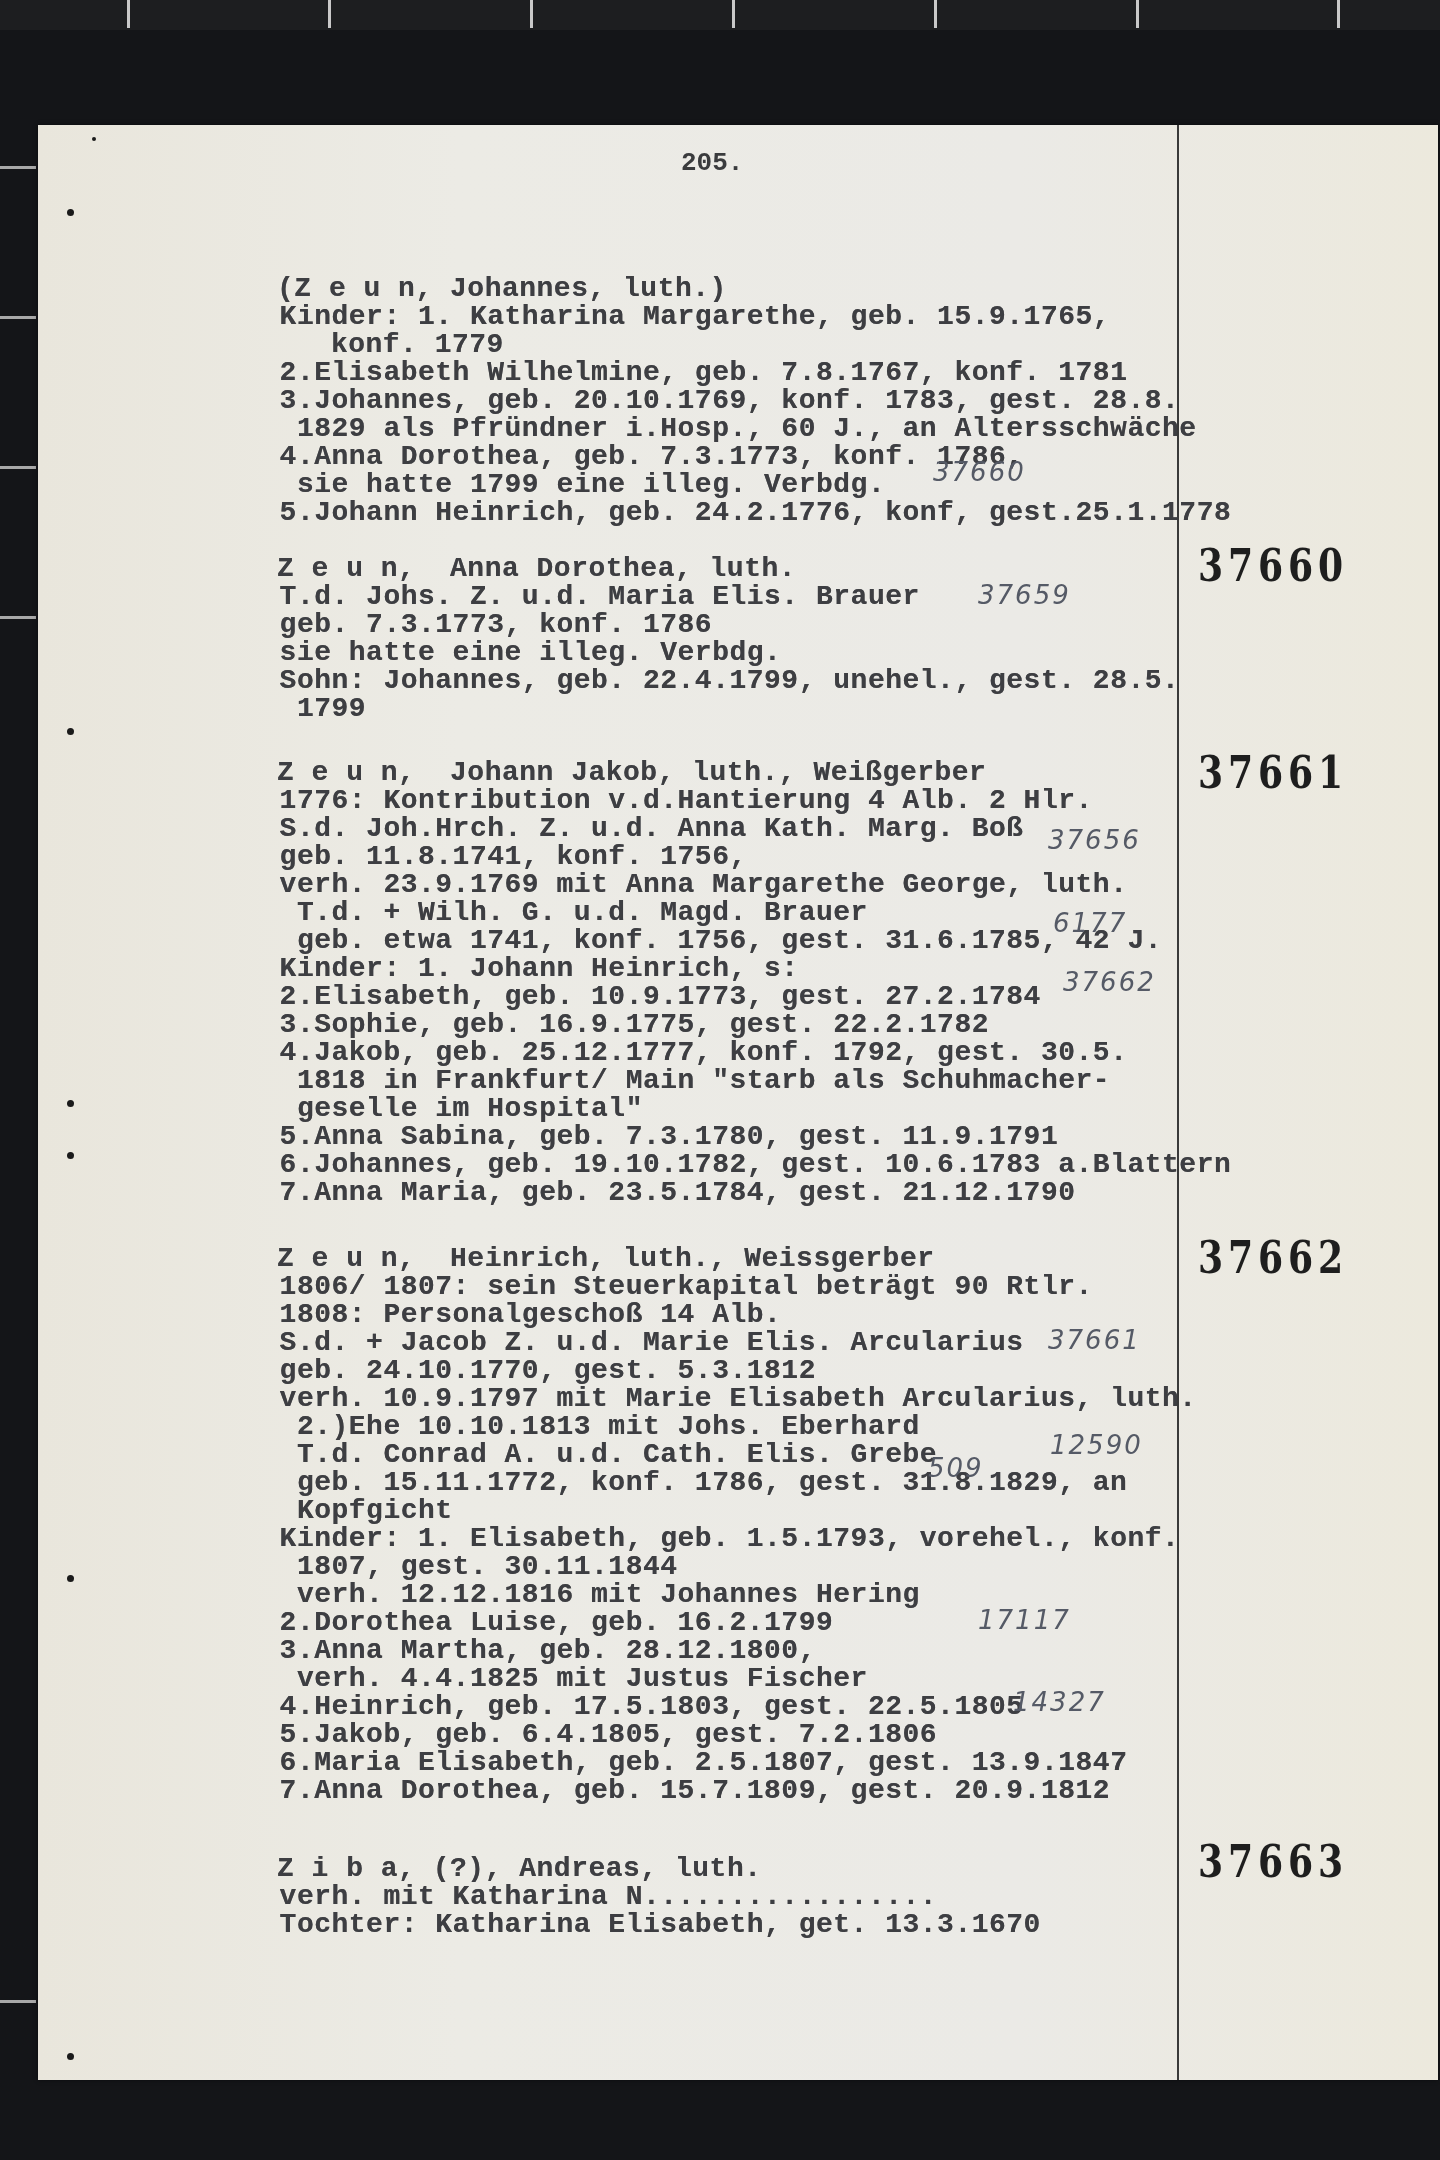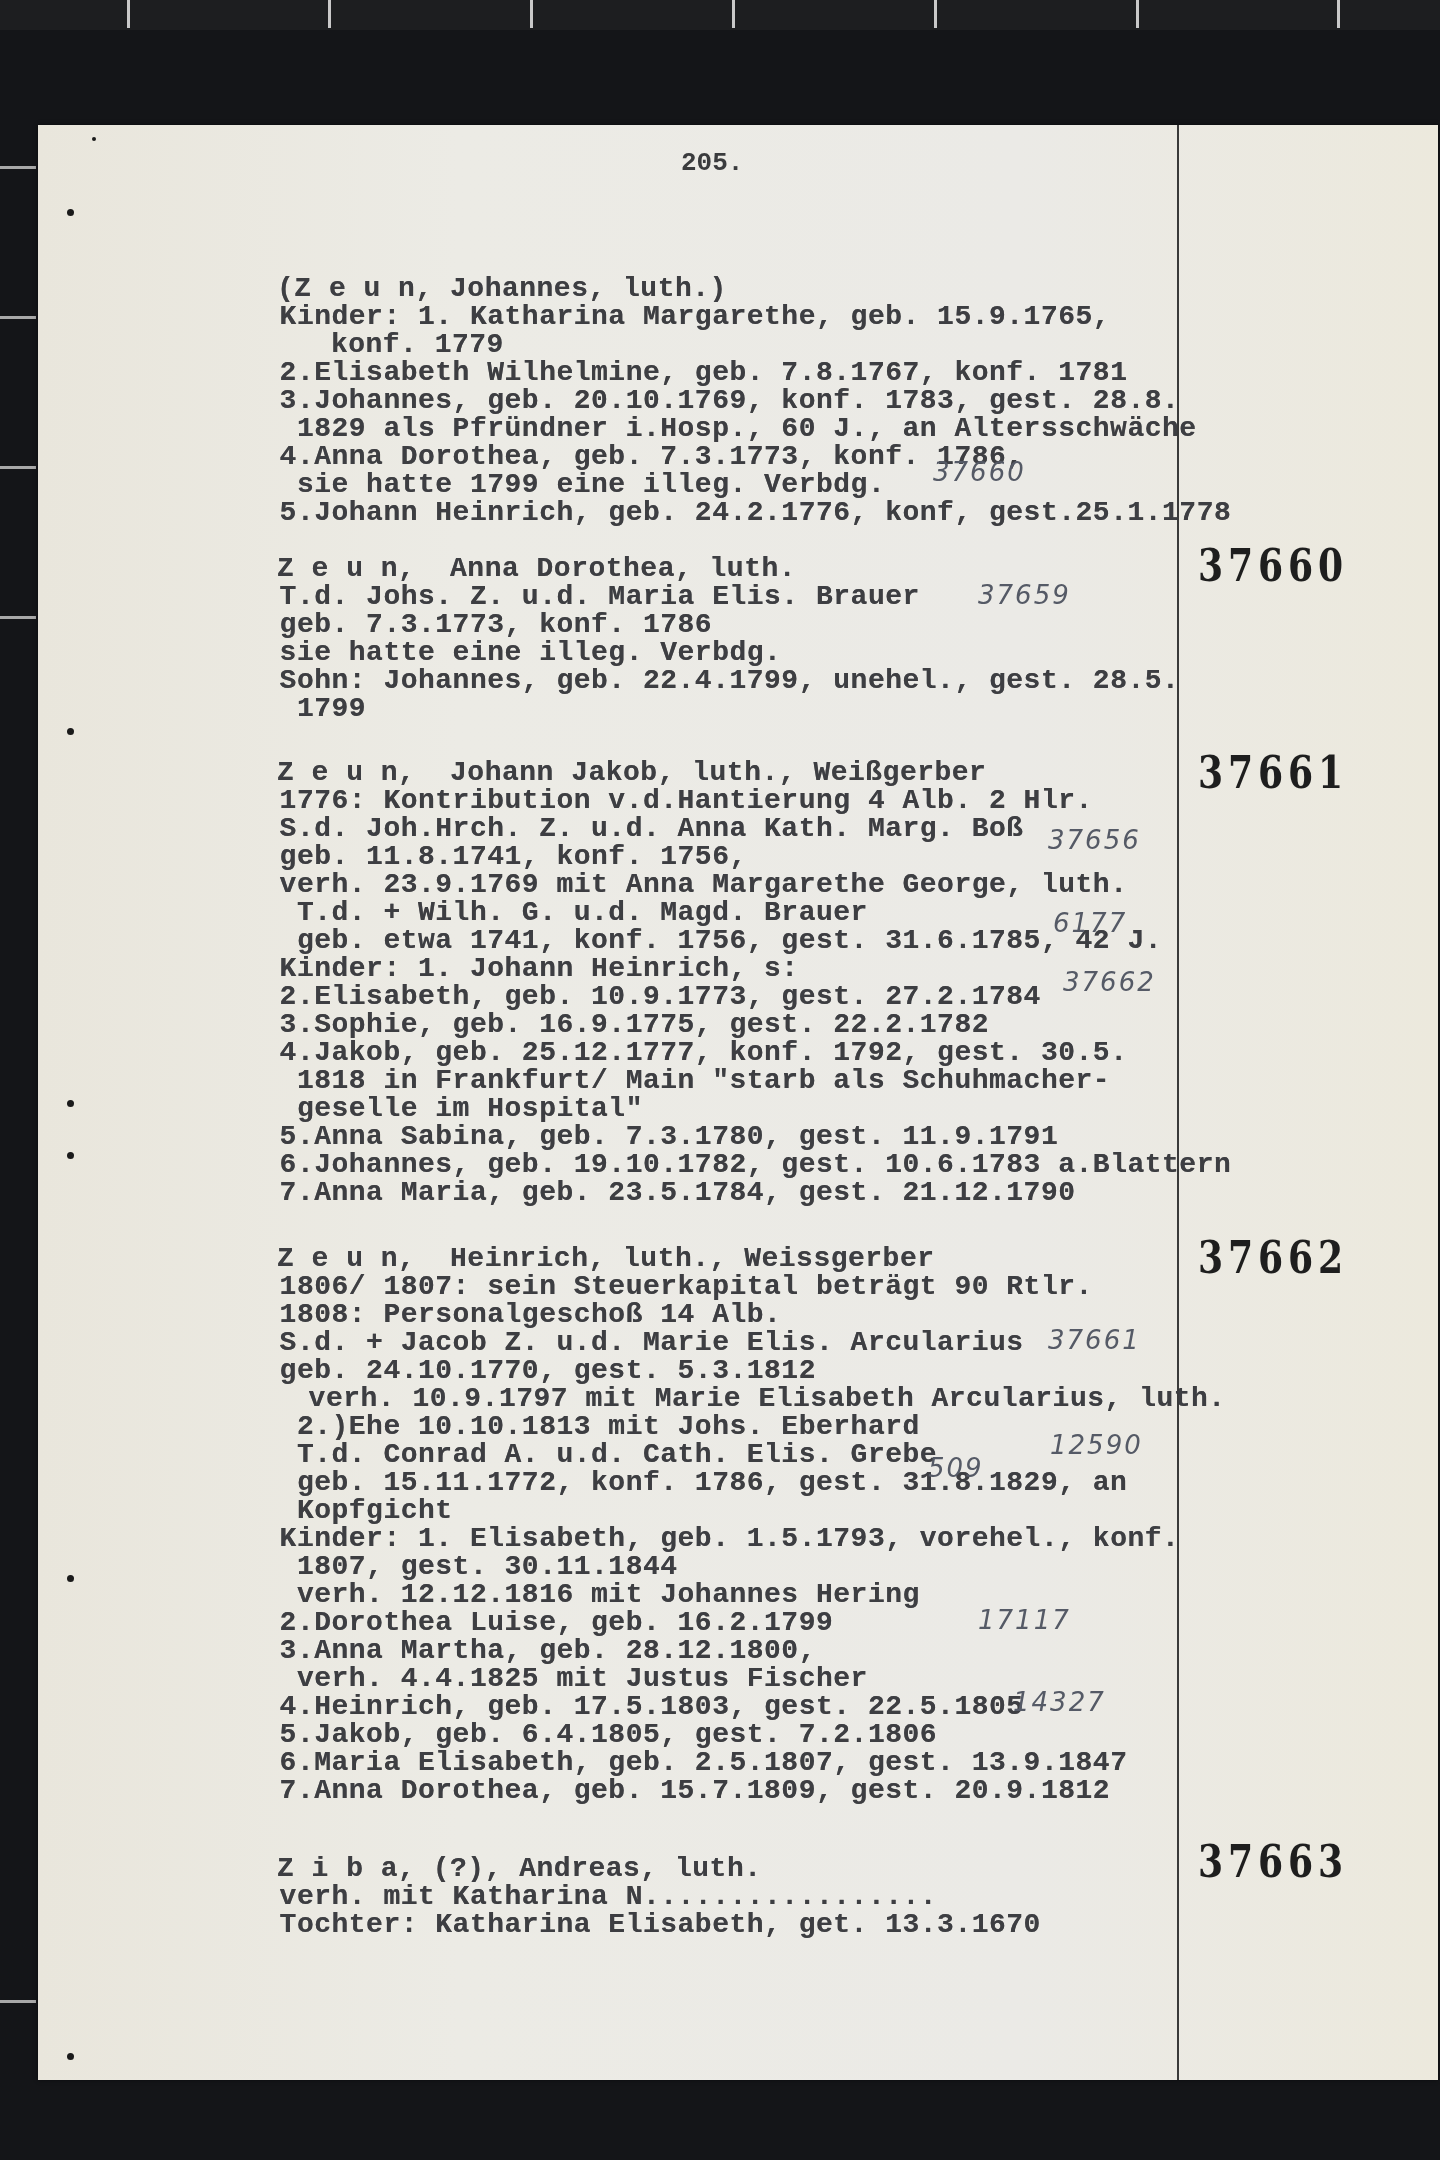--- a/index.html
+++ b/index.html
@@ -116,21 +116,21 @@
         <div class="hand" style="left: 1010px; top: 700px;">37656</div>
         <div class="hand" style="left: 1015px; top: 783px;">6177</div>
         <div class="hand" style="left: 1025px; top: 842px;">37662</div>
       </div>
       <div>
         <div class="line" style="left: 207px; top: 1120px;"><span class="ul">Z e u n,</span><span>  Heinrich, luth., Weissgerber</span></div>
         <div class="line" style="left: 241.6px; top: 1148px;">1806/ 1807: sein Steuerkapital beträgt 90 Rtlr.</div>
         <div class="line" style="left: 241.6px; top: 1176px;">1808: Personalgeschoß 14 Alb.</div>
         <div class="line" style="left: 241.6px; top: 1204px;">S.d. + Jacob Z. u.d. Marie Elis. Arcularius</div>
         <div class="line" style="left: 241.6px; top: 1232px;">geb. 24.10.1770, gest. 5.3.1812</div>
-        <div class="line" style="left: 241.6px; top: 1260px; margin-left: 29px;">verh. 10.9.1797 mit Marie Elisabeth Arcularius, luth.</div>
+        <div class="line" style="left: 241.6px; top: 1260px;">verh. 10.9.1797 mit Marie Elisabeth Arcularius, luth.</div>
         <div class="line" style="left: 258.9px; top: 1288px;">2.)Ehe 10.10.1813 mit Johs. Eberhard</div>
         <div class="line" style="left: 258.9px; top: 1316px;">T.d. Conrad A. u.d. Cath. Elis. Grebe</div>
         <div class="line" style="left: 258.9px; top: 1344px;">geb. 15.11.1772, konf. 1786, gest. 31.8.1829, an</div>
         <div class="line" style="left: 258.9px; top: 1372px;">Kopfgicht</div>
         <div class="line" style="left: 241.6px; top: 1400px;">Kinder: 1. Elisabeth, geb. 1.5.1793, vorehel., konf.</div>
         <div class="line" style="left: 258.9px; top: 1428px;">1807, gest. 30.11.1844</div>
         <div class="line" style="left: 258.9px; top: 1456px;">verh. 12.12.1816 mit Johannes Hering</div>
         <div class="line" style="left: 241.6px; top: 1484px;">2.Dorothea Luise, geb. 16.2.1799</div>
         <div class="line" style="left: 241.6px; top: 1512px;">3.Anna Martha, geb. 28.12.1800,</div>
         <div class="line" style="left: 258.9px; top: 1540px;">verh. 4.4.1825 mit Justus Fischer</div>

